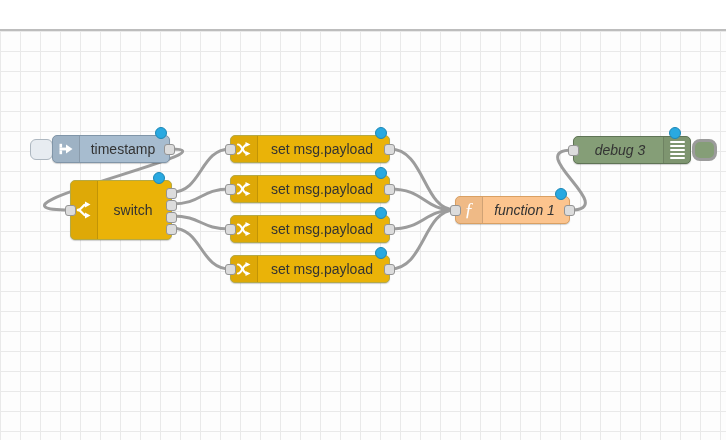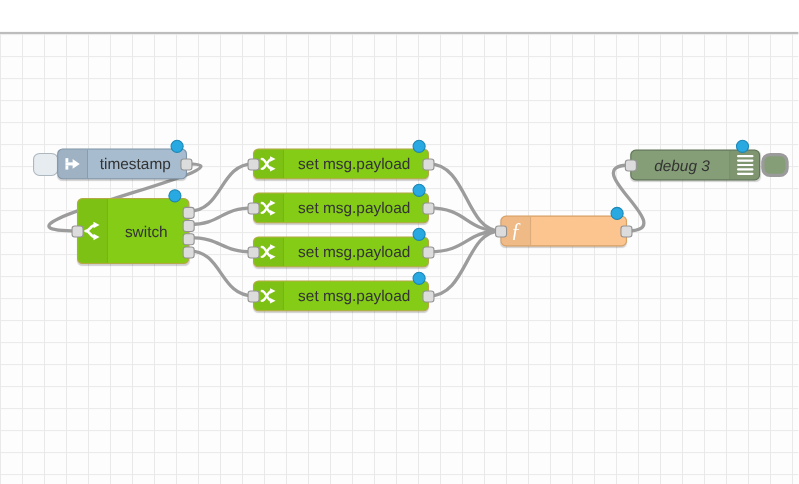--- a/index.html
+++ b/index.html
@@ -9,21 +9,21 @@
           border-bottom:2px solid #bdbdbd;z-index:0;}
   .grid{position:absolute;left:0;top:31px;width:726px;height:409px;background-color:#fdfdfd;
         background-image:linear-gradient(to right,#e9e9e9 1px,transparent 1px),
                          linear-gradient(to bottom,#e9e9e9 1px,transparent 1px);
         background-size:20px 20px;z-index:0;}
   svg.wires{position:absolute;left:0;top:0;width:726px;height:440px;z-index:1;}
   svg.wires path{stroke:#9c9c9c;stroke-width:3;fill:none;stroke-linecap:round;}
   .node{position:absolute;border-radius:5px;box-sizing:border-box;z-index:2;
         box-shadow:0 1px 1px rgba(0,0,0,0.18);border:1px solid;}
   .node-inject{background:#a7bccf;border-color:#8095a8;}
-  .node-yellow{background:#84cc16;border-color:#b4a946;}
+  .node-yellow{background:#eab308;border-color:#b4a946;}
   .node-function{background:#fcc48e;border-color:#d9a063;}
   .node-debug{background:#859e77;border-color:#5f7455;}
   .iconbox{position:absolute;left:0;top:0;bottom:0;width:26px;background:rgba(0,0,0,0.05);
            border-right:1px solid rgba(0,0,0,0.13);border-radius:4px 0 0 4px;
            display:flex;align-items:center;justify-content:center;}
   .iconbox.right{left:auto;right:0;border-right:none;border-left:1px solid rgba(0,0,0,0.13);
                  border-radius:0 4px 4px 0;}
   .label{position:absolute;left:26px;right:2px;top:0;bottom:0;display:flex;align-items:center;
          justify-content:center;font-size:14px;color:#333;white-space:nowrap;}
   .label.left-of-icon{left:2px;right:26px;}
@@ -160,20 +160,21 @@
     <span class="label">set msg.payload</span>
     <div class="port pin"></div>
     <div class="port pout"></div>
     <div class="dot"></div>
   </div>
 
   <div class="node node-function" style="left:455px;top:196px;width:115px;height:28px;">
     <div class="iconbox">
       <span class="ficon">ƒ</span>
     </div>
+    <span class="label italic">function 1</span>
     <div class="port pin"></div>
     <div class="port pout"></div>
     <div class="dot"></div>
   </div>
 
   <div class="node node-debug" style="left:573px;top:136px;width:118px;height:28px;">
     <div class="iconbox right">
       <div class="debug-lines">
           <span></span>
           <span></span>

